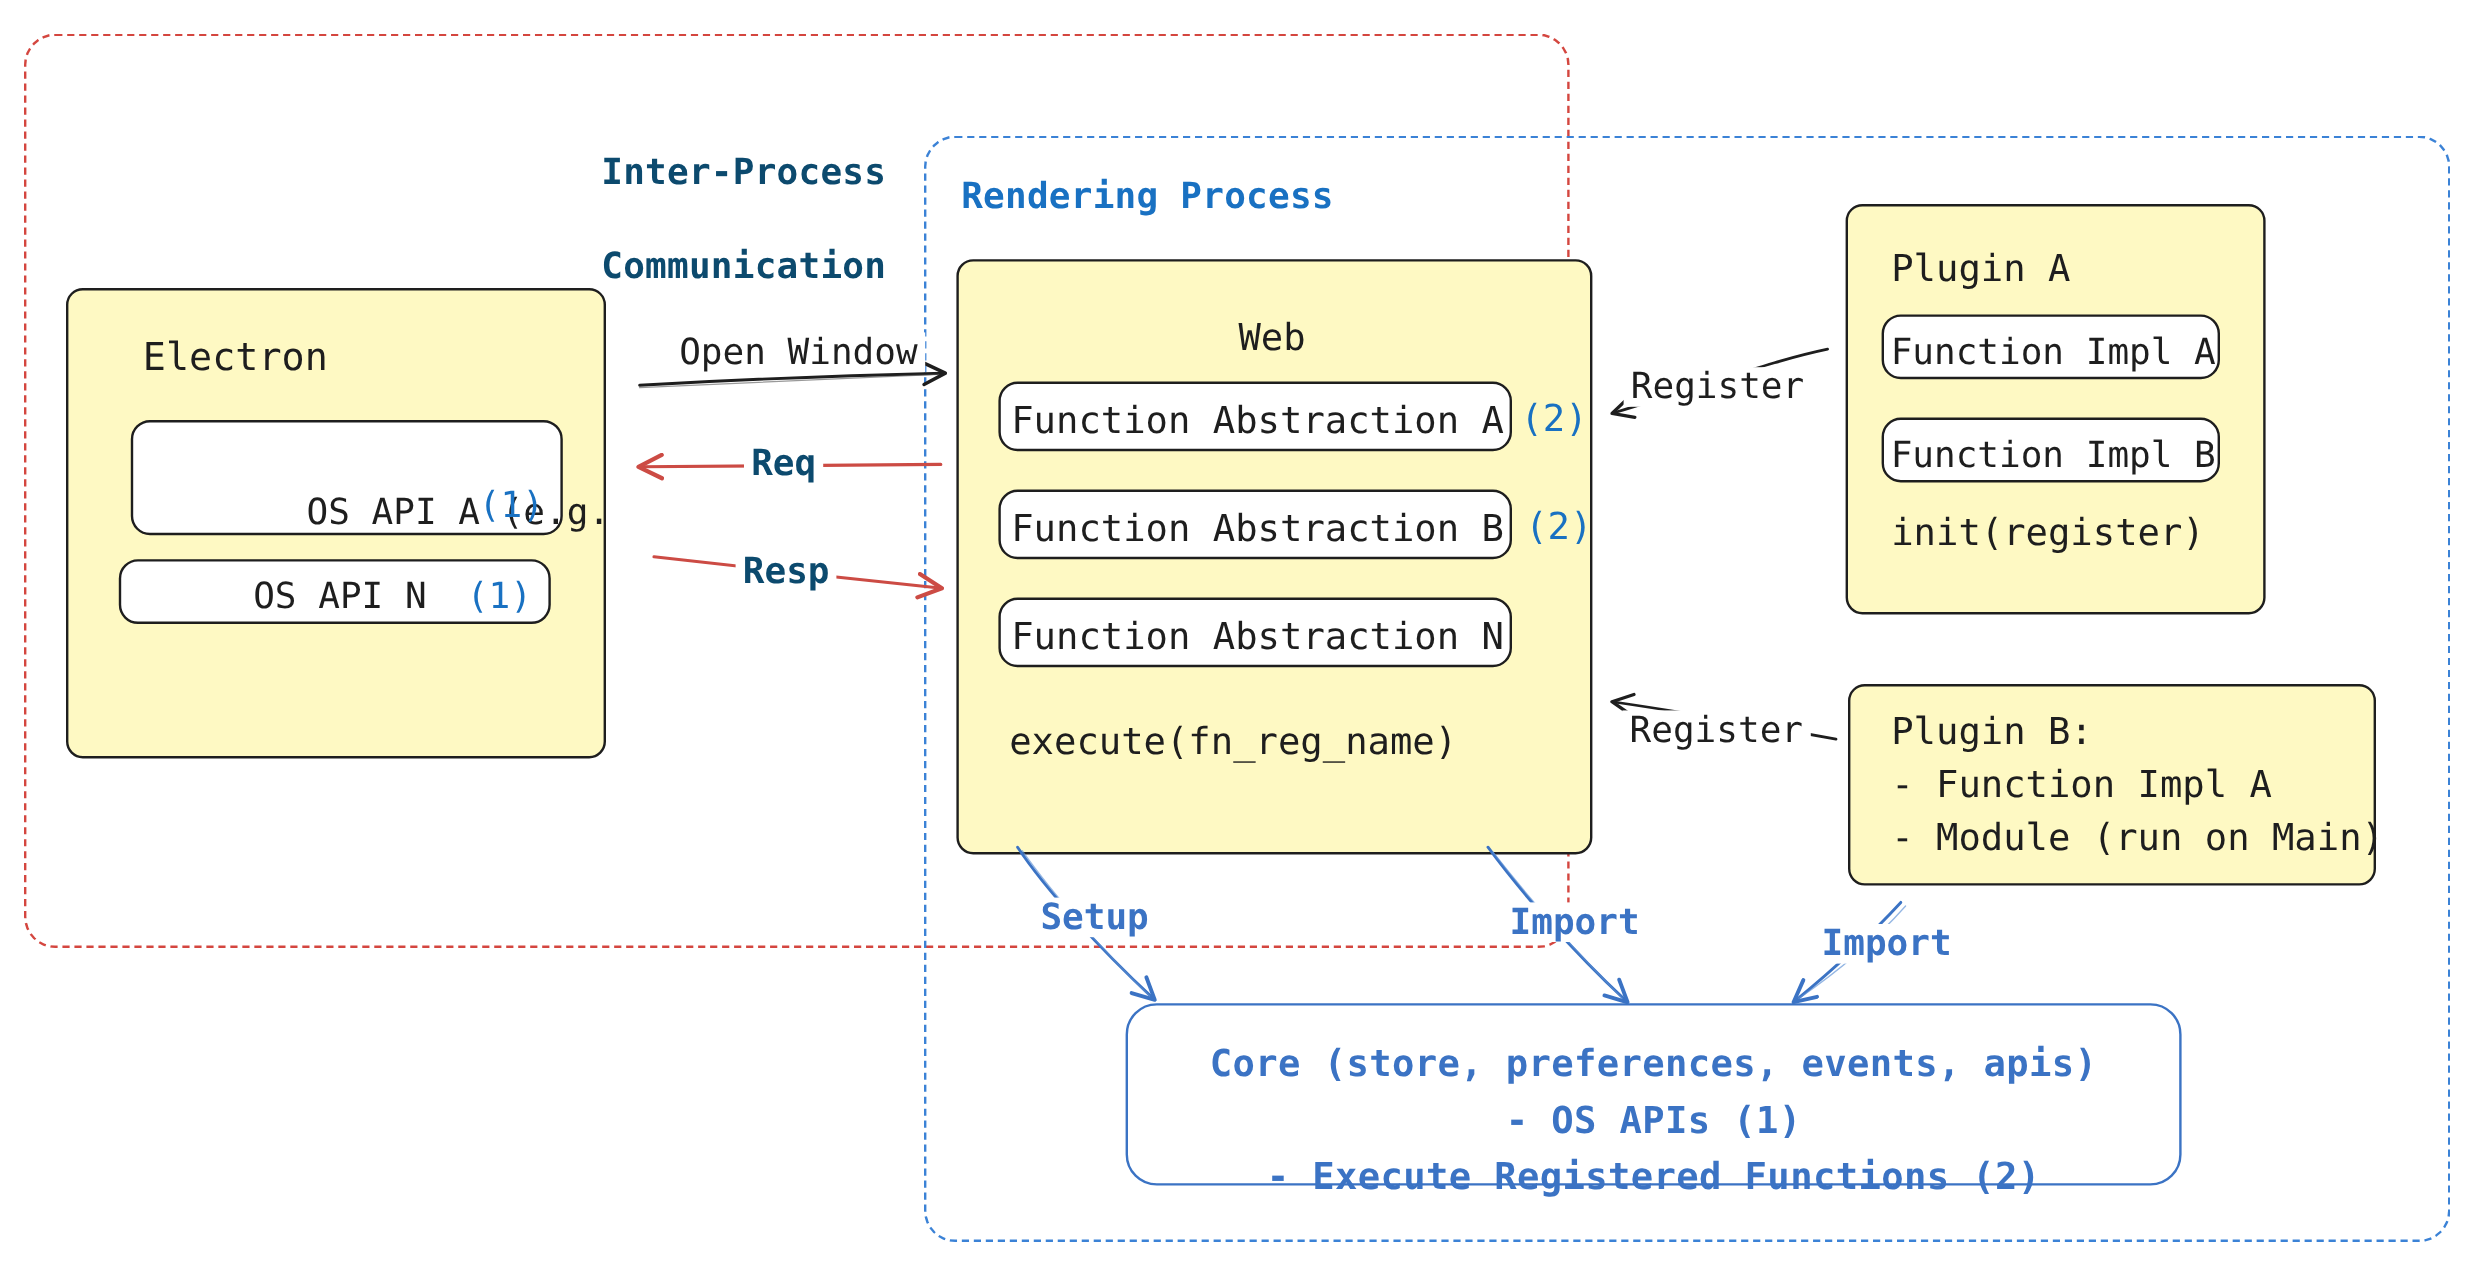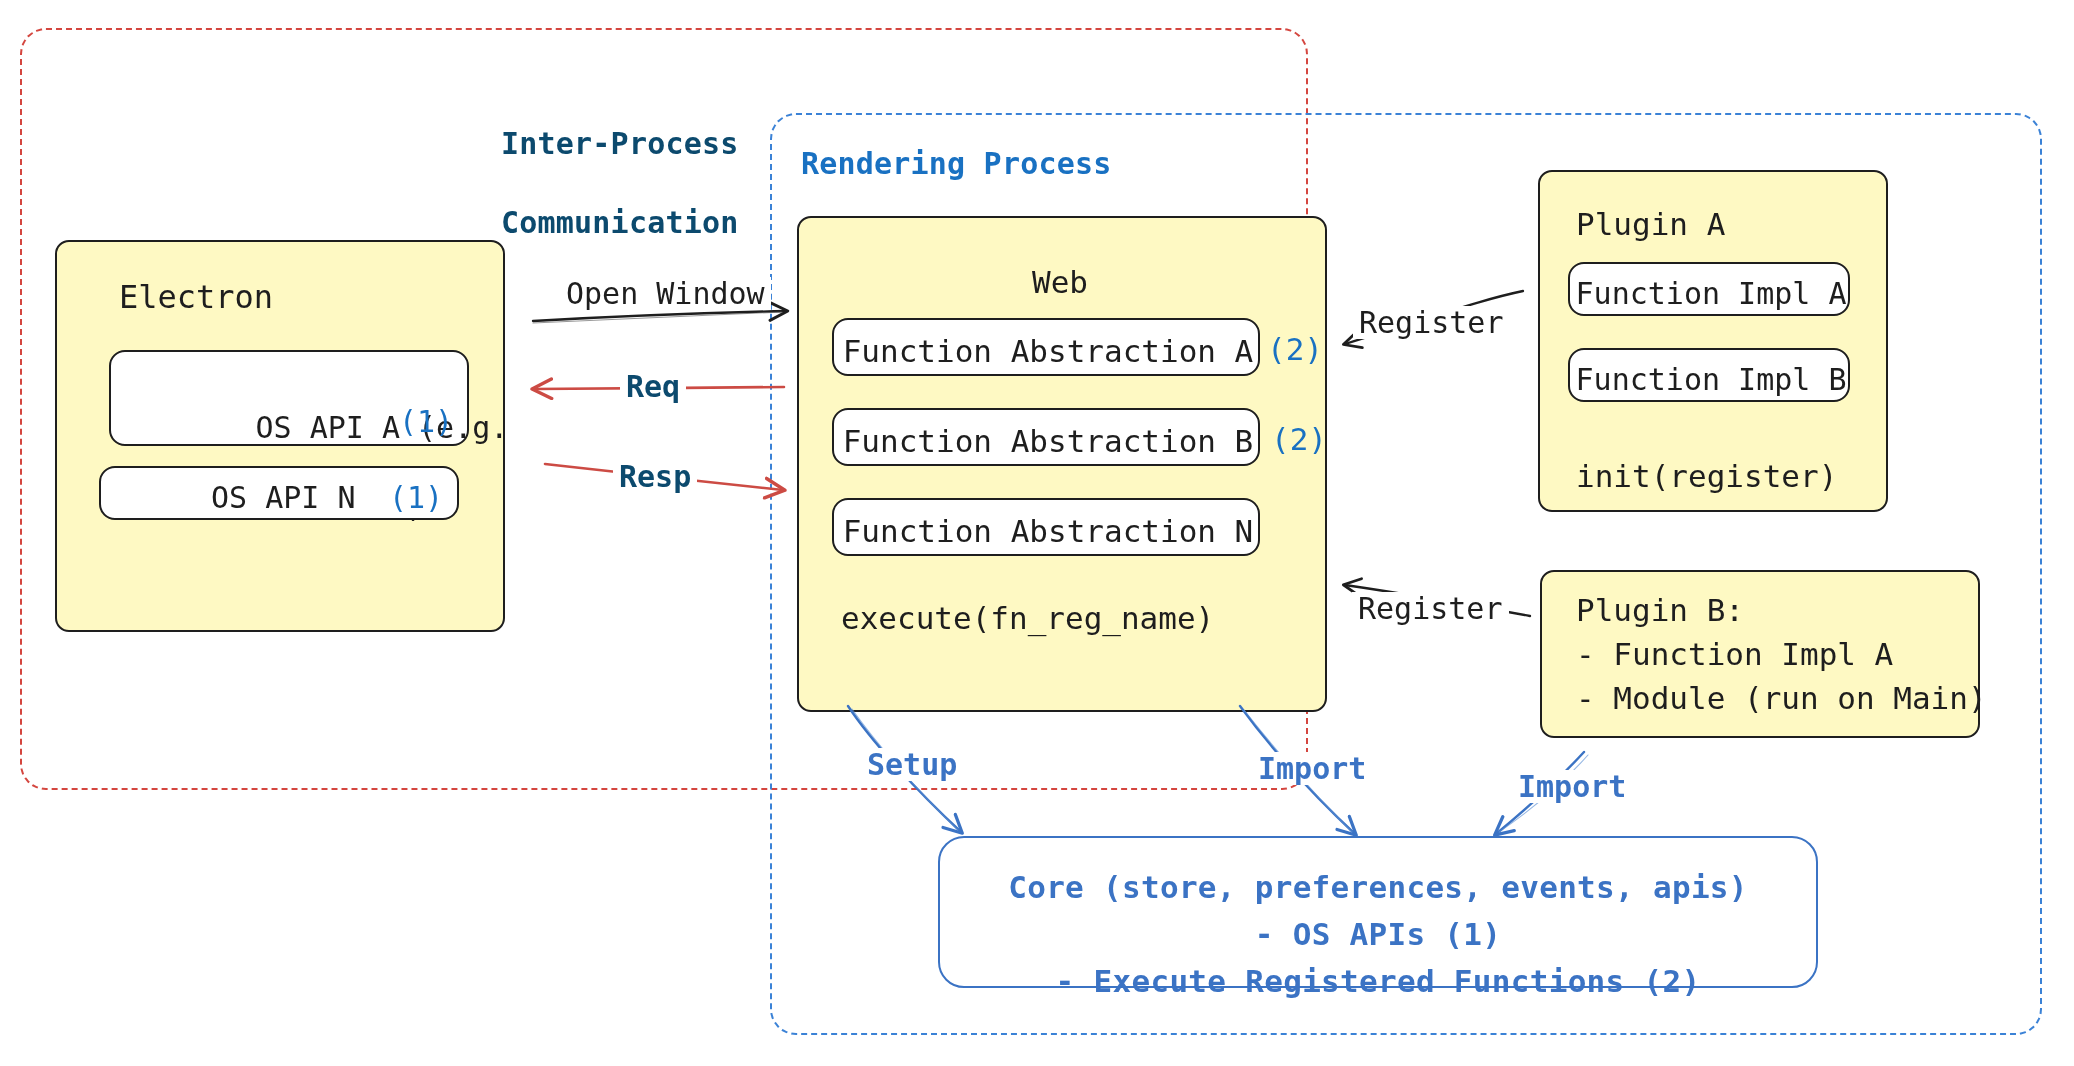--- a/index.html
+++ b/index.html
@@ -125,21 +125,21 @@
     <div class="label f31 t-black" style="left:36px;top:32px;">Plugin A</div>
 
     <div class="box inner-box" style="left:28px;top:90px;width:282px;height:54px;">
       <div class="label f30 t-black center" style="left:0;right:0;top:10px;width:282px;">Function Impl A</div>
     </div>
 
     <div class="box inner-box" style="left:28px;top:176px;width:282px;height:54px;">
       <div class="label f30 t-black center" style="left:0;right:0;top:10px;width:282px;">Function Impl B</div>
     </div>
 
-    <div class="label f31 t-black" style="left:36px;top:252px;margin-top:32px;">init(register)</div>
+    <div class="label f31 t-black" style="left:36px;top:252px;">init(register)</div>
   </div>
 
   <div class="box solid-box" style="left:1540px;top:570px;width:440px;height:168px;">
     <div class="label f31 t-black" style="left:34px;top:18px;">Plugin B:</div>
     <div class="label f31 t-black" style="left:34px;top:62px;">- Function Impl A</div>
     <div class="label f31 t-black" style="left:34px;top:106px;">- Module (run on Main)</div>
   </div>
 
   <div class="box blue-box" style="left:938px;top:836px;width:880px;height:152px;">
     <div class="core-text">

